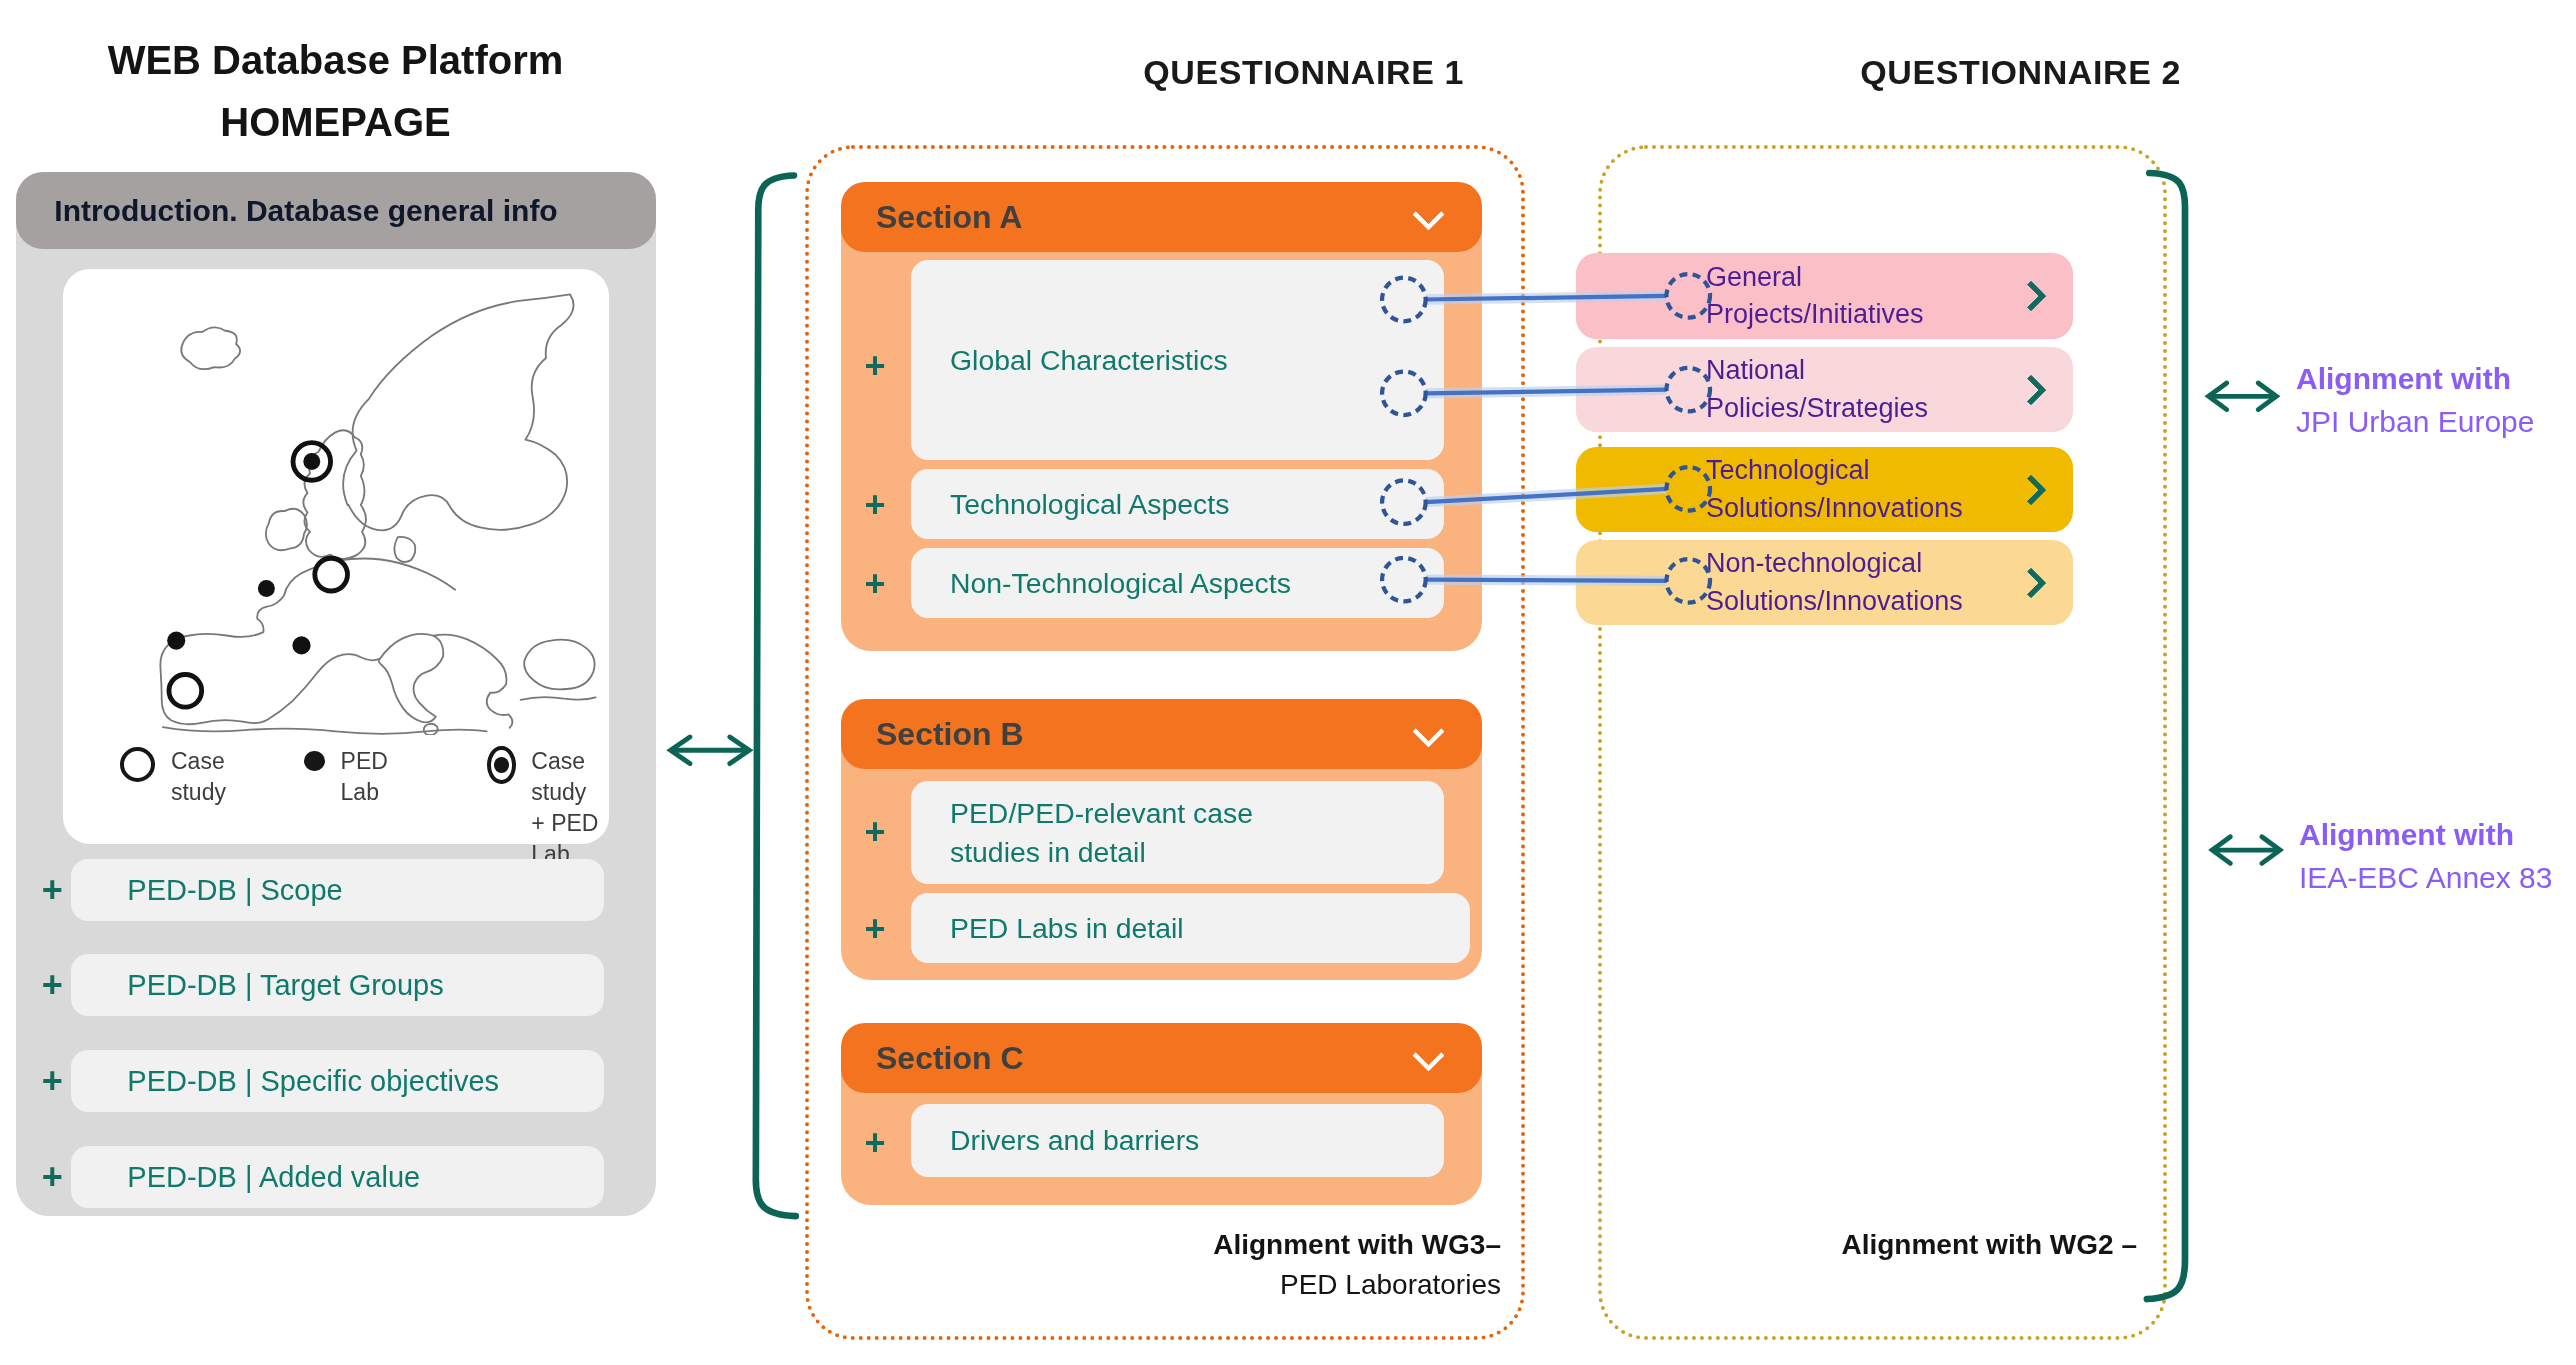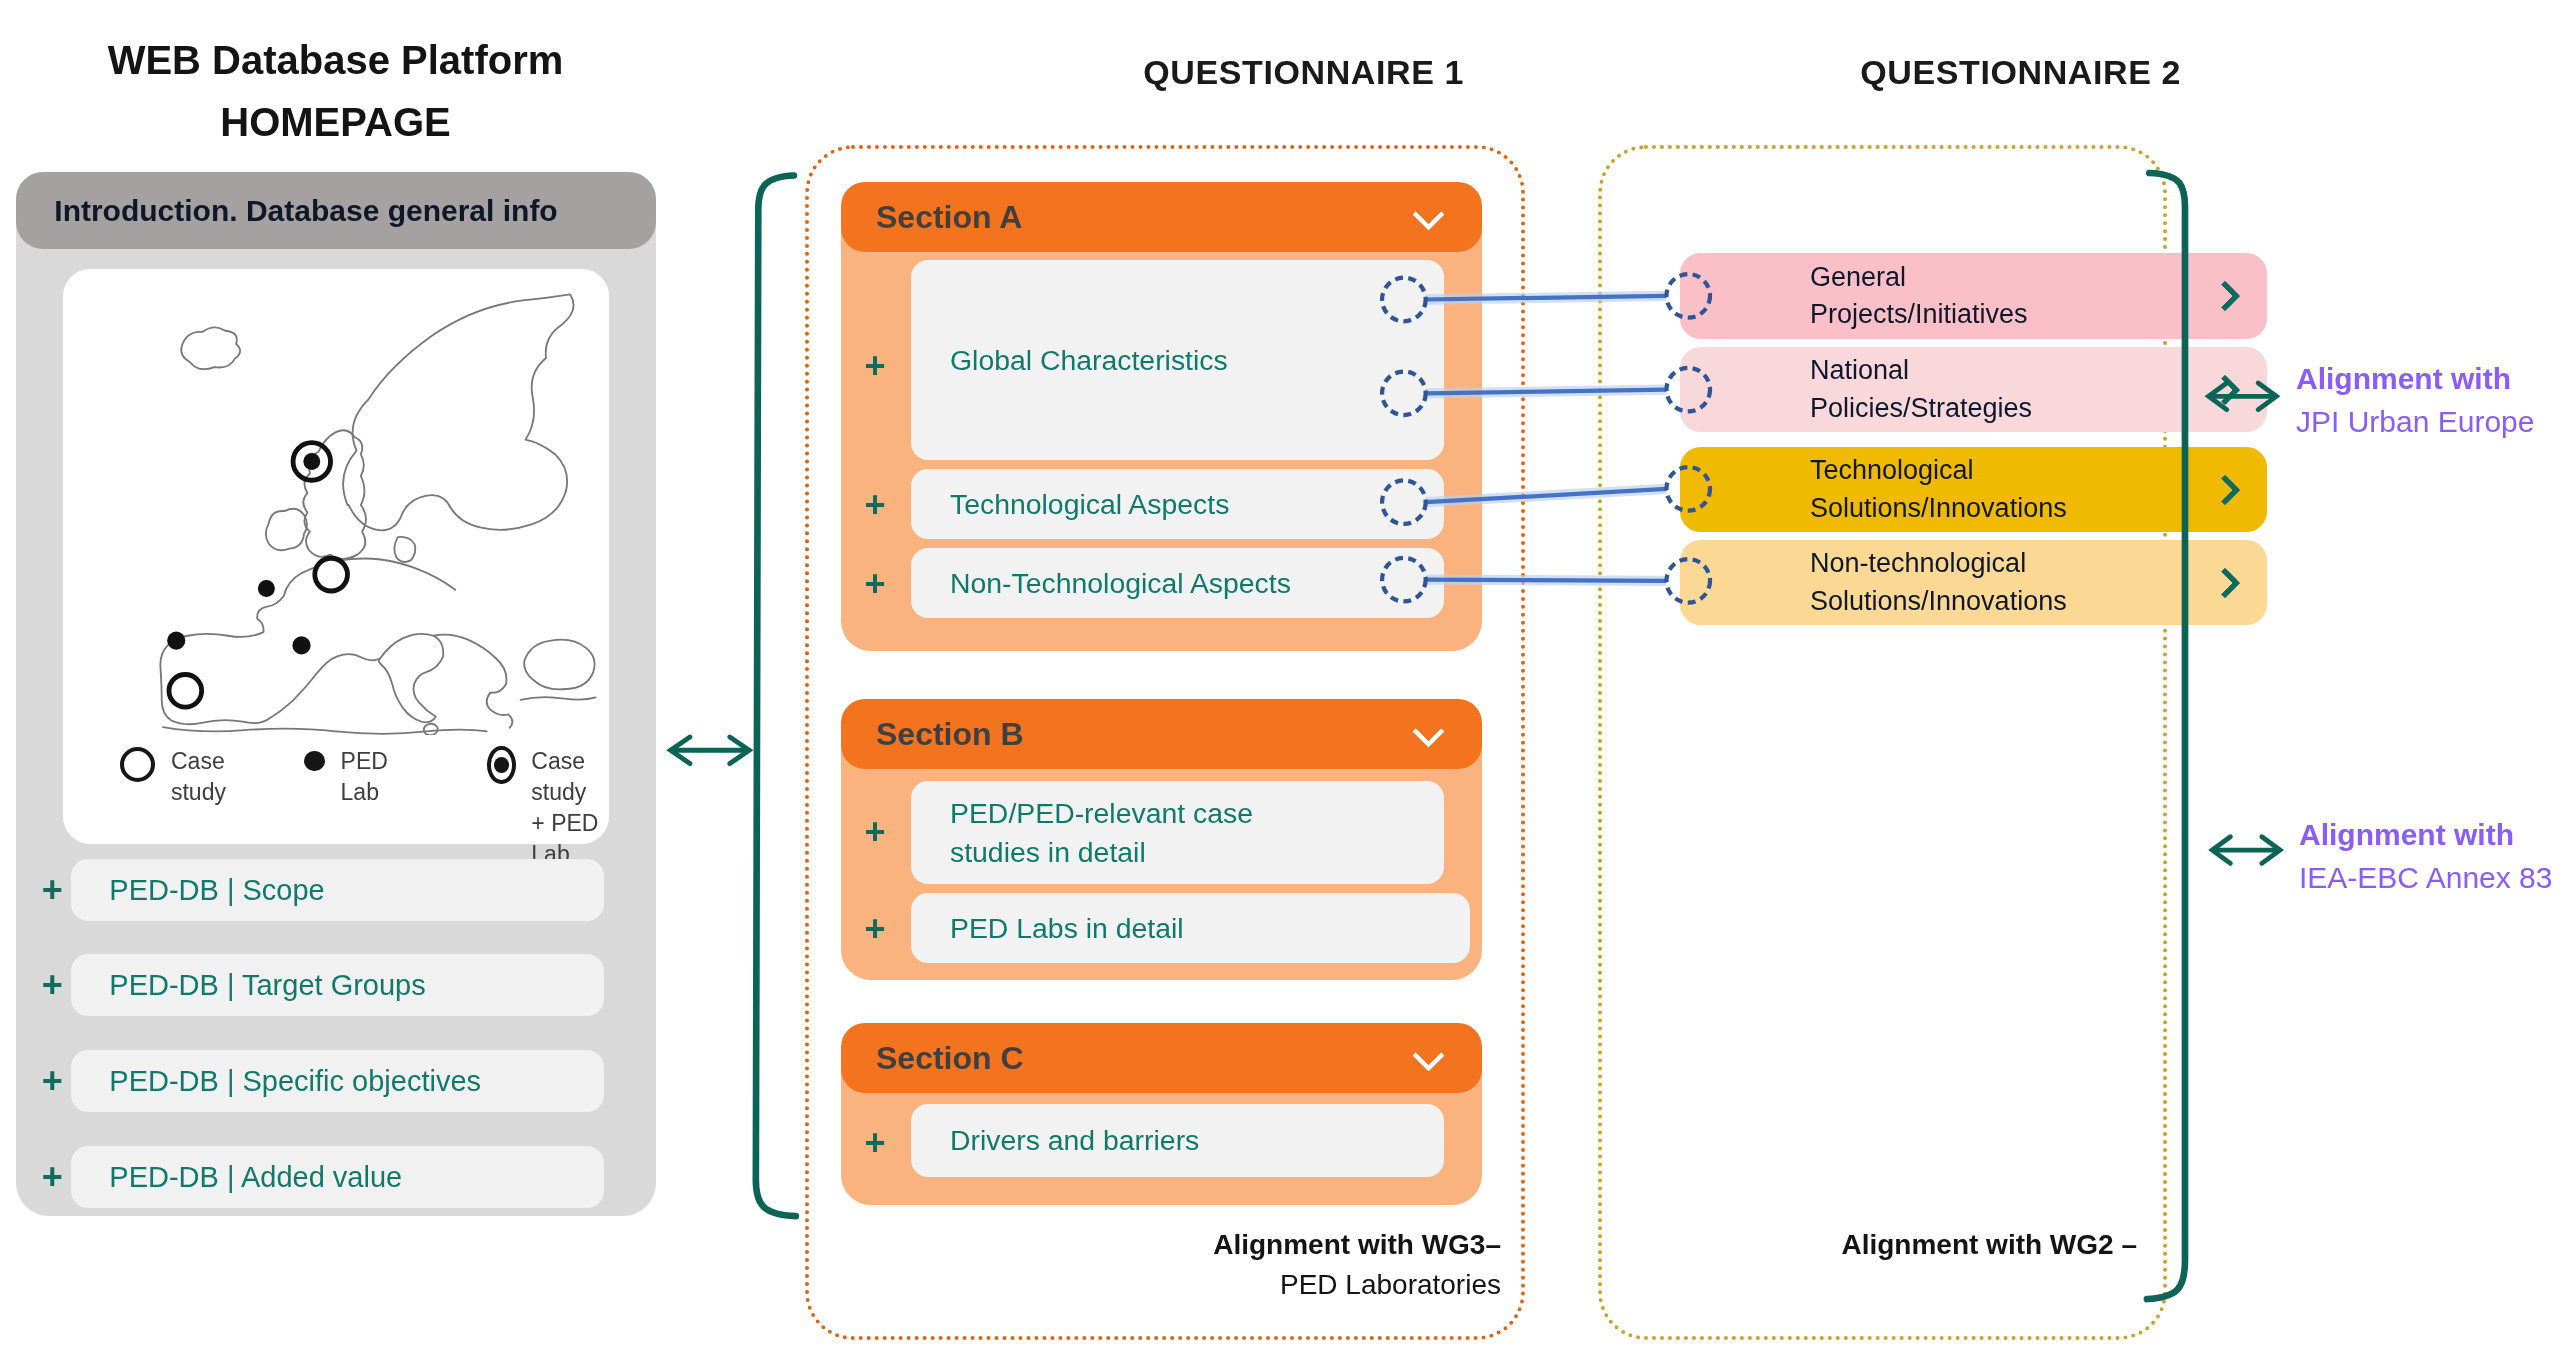--- a/index.html
+++ b/index.html
@@ -22,37 +22,37 @@
   .legend-entry{position:absolute;display:flex;align-items:flex-start;gap:15.7px;}
   .legend-label{font-size:23px;color:#3d3d3d;line-height:1.35;}
   .icon-ring{width:27px;height:27px;border:4.8px solid #161616;border-radius:50%;margin-top:1.2px;}
   .icon-dot{width:20.6px;height:20.6px;background:#161616;border-radius:50%;margin-top:4.8px;}
   .icon-ringdot{position:relative;width:30px;height:30px;border:4.8px solid #161616;border-radius:50%;margin-top:0;}
   .icon-ringdot:after{content:"";position:absolute;left:50%;top:50%;width:15.7px;height:15.7px;margin:-7.9px 0 0 -7.9px;
                       background:#161616;border-radius:50%;}
   .hp-item-row{position:absolute;left:17px;display:flex;align-items:center;}
   .plus{width:38px;text-align:center;color:#0E6B5E;font-size:36px;font-weight:700;flex:none;}
   .hp-item-box{width:533px;height:62px;background:#F1F1F1;border-radius:17px;display:flex;align-items:center;
-               padding-left:38px;box-sizing:border-box;color:#0F7A6C;font-size:29px;}
+               padding-left:56px;box-sizing:border-box;color:#0F7A6C;font-size:29px;}
 
   
   .q1-box{left:805px;top:145px;width:720px;height:1195px;border:4.2px dotted #E4630D;border-radius:48px;box-sizing:border-box;}
   .q2-box{left:1598px;top:145px;width:569px;height:1195px;border:4.2px dotted #C9A227;border-radius:48px;box-sizing:border-box;}
 
   .sec-group{position:absolute;left:841px;width:641px;background:#FAB27E;border-radius:30px;}
   .sec-header{position:absolute;left:0;top:0;width:641px;height:70px;background:#F4731E;border-radius:24px;
               color:#404040;font-size:32px;font-weight:700;display:flex;align-items:center;
               padding-left:35px;box-sizing:border-box;}
   .chev-down{position:absolute;right:42px;top:20.6px;width:18px;height:18px;border:solid #ffffff;
              border-width:0 5.4px 5.4px 0;transform:rotate(45deg);border-radius:1.8px;}
   .q1-item{position:absolute;background:#F2F2F2;border-radius:17px;display:flex;align-items:center;
            color:#0F7A6C;font-size:28.4px;padding-left:39px;box-sizing:border-box;line-height:1.35;}
   .q1-plus{position:absolute;width:38px;text-align:center;color:#0E6B5E;font-size:36px;font-weight:700;}
 
-  .q2-item{position:absolute;left:1680px;width:587px;border-radius:20.6px;color:#0f172a;font-size:27px;
+  .q2-item{position:absolute;left:1576px;width:497px;border-radius:20.6px;color:#4c1d95;font-size:27px;
            line-height:1.38;display:flex;align-items:center;box-sizing:border-box;padding-left:130px;}
   .chev-right{position:absolute;right:31px;top:50%;width:15.7px;height:15.7px;border:solid #0E6B5E;
               border-width:0 6px 6px 0;transform:translateY(-50%) rotate(-45deg);border-radius:1.8px;}
 
   .q-footer{position:absolute;width:533px;text-align:right;color:#141414;font-size:28px;line-height:1.42;}
   .q-footer .b{font-weight:700;}
 
   .annotation{position:absolute;color:#8b5cf6;font-size:30px;line-height:1.42;}
   .annotation .b{font-weight:700;}
 

